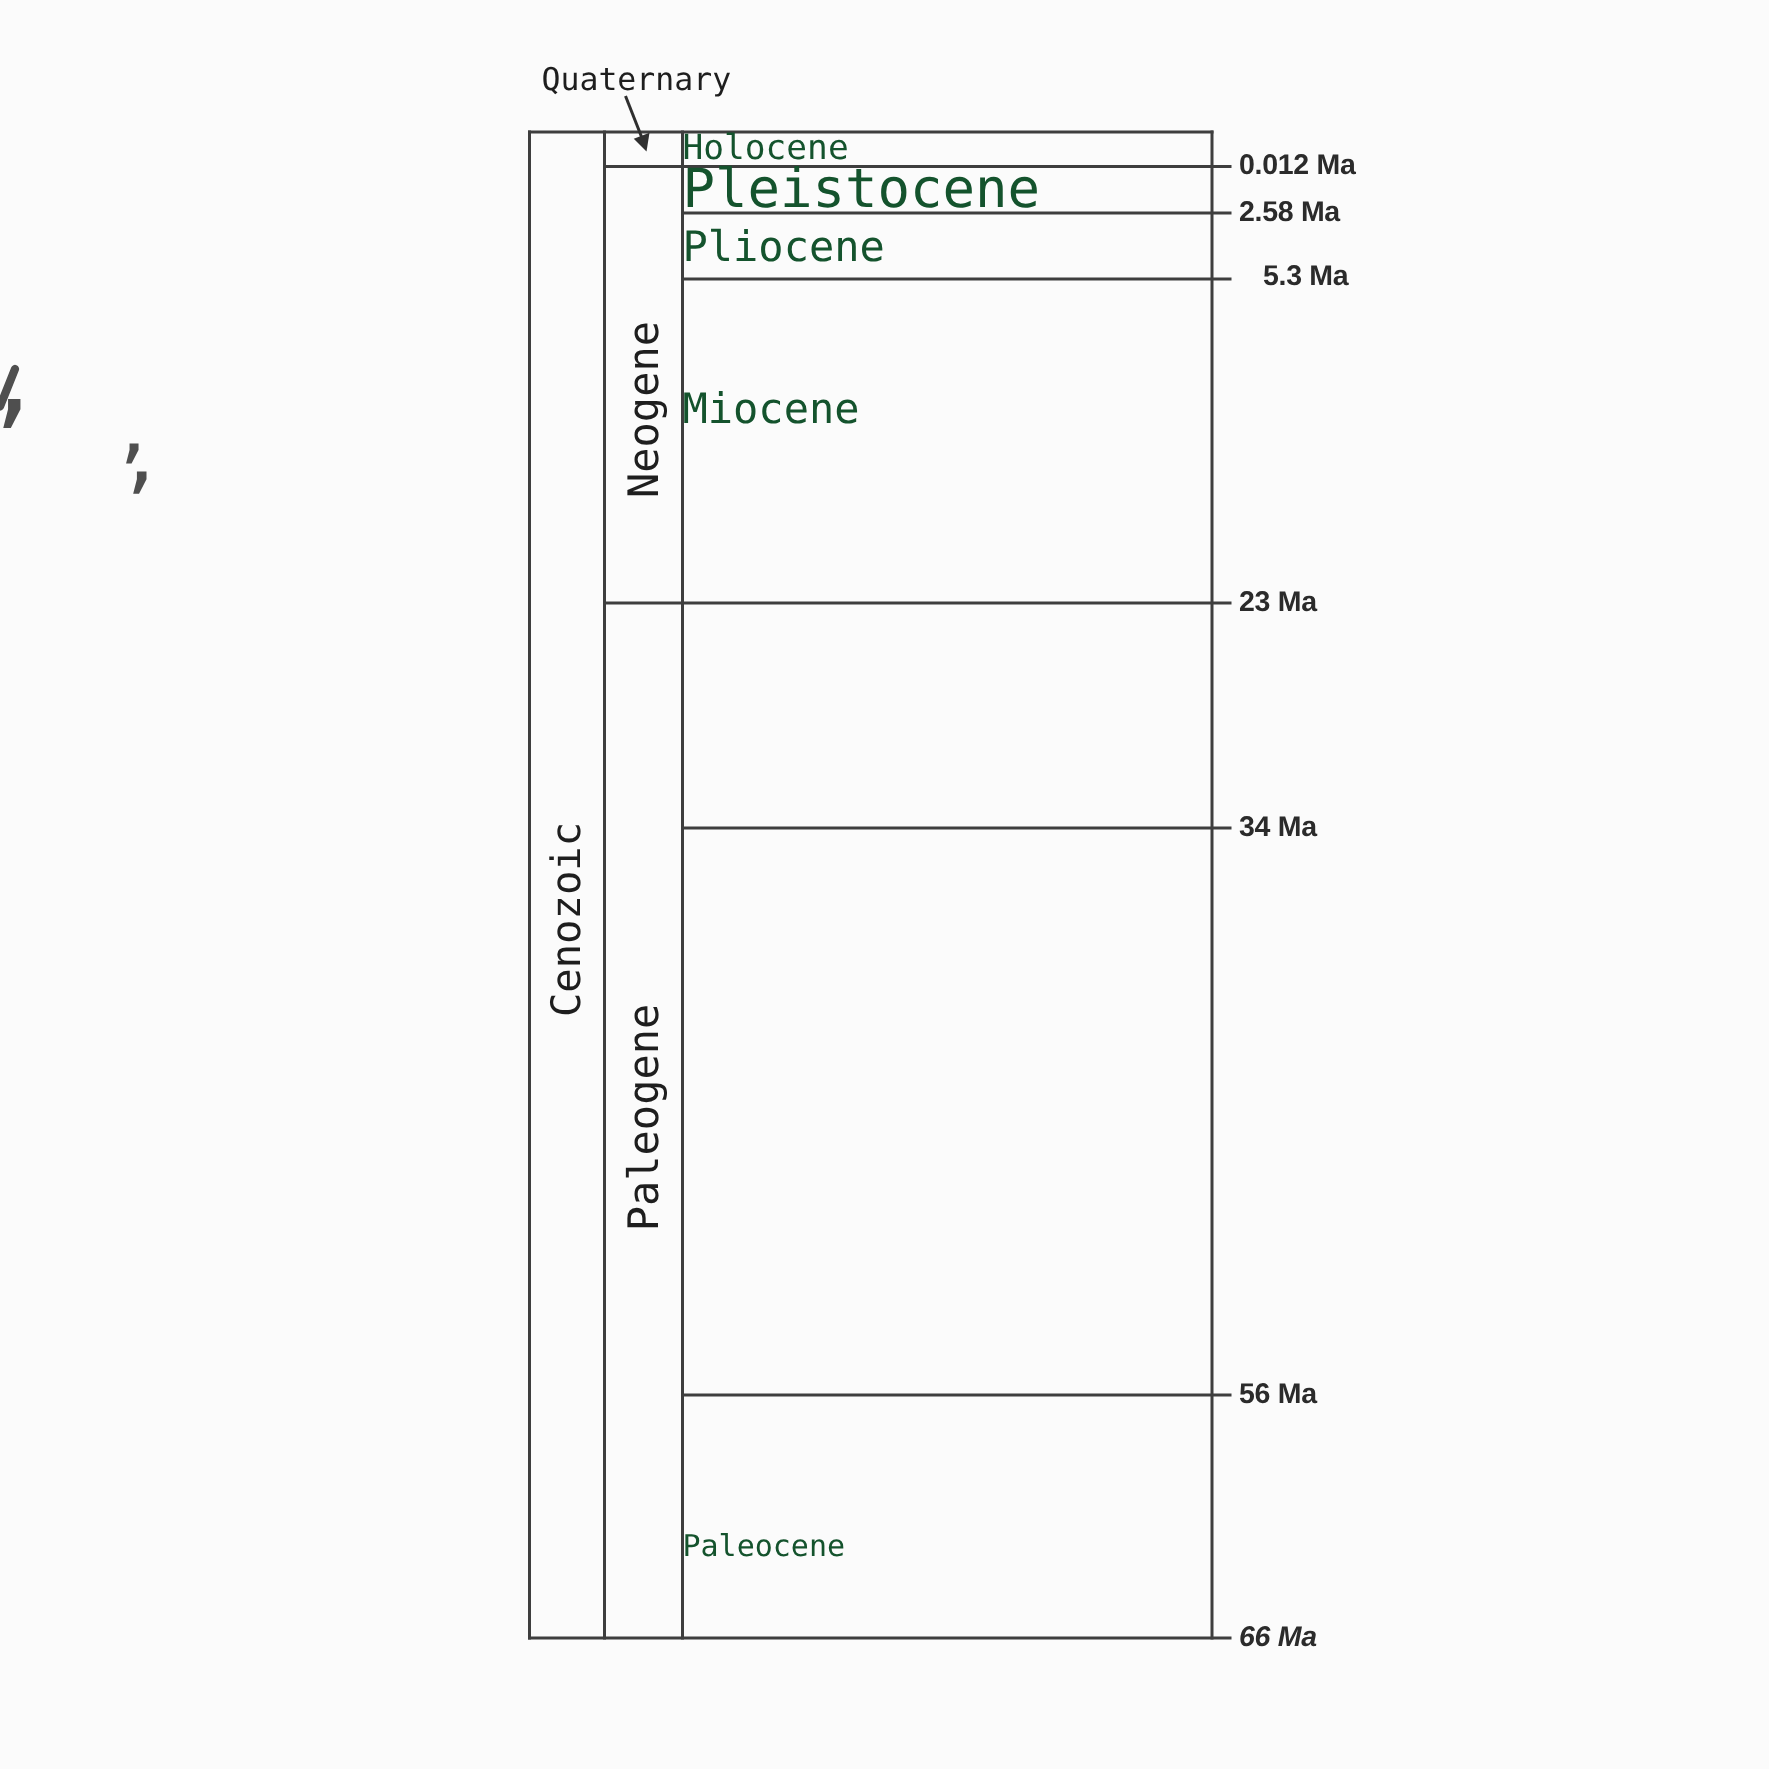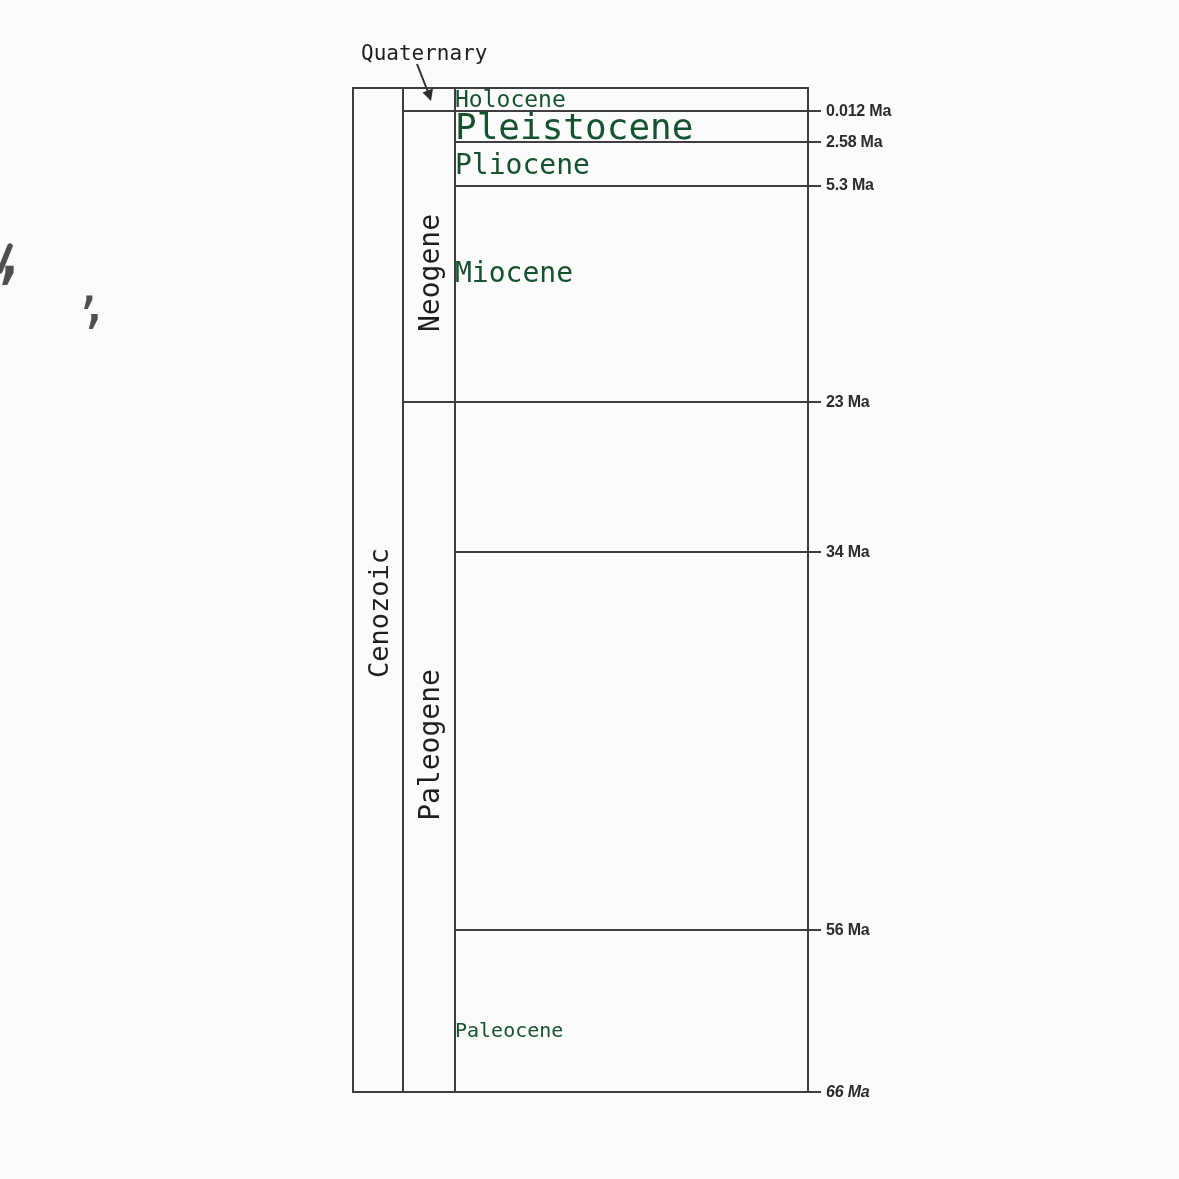--- a/index.html
+++ b/index.html
@@ -64,29 +64,29 @@
     color: #1e1e1e;
     white-space: nowrap;
   }
 
   
   .marker-label {
     position: absolute;
     left: 826px;
     font-family: "Liberation Sans", sans-serif;
     font-weight: 700;
-    font-size: 16px;
+    font-size: 19px;
     line-height: 24px;
     letter-spacing: -0.2px;
     color: #2b2b2b;
     white-space: nowrap;
   }
   .mk-0012 { top: 99px; }
   .mk-258  { top: 130px; }
-  .mk-53   { top: 173px; }
+  .mk-53   { top: 173px; margin-left: 16px; }
   .mk-23   { top: 390px; }
   .mk-34   { top: 540px; }
   .mk-56   { top: 918px; }
   .mk-66   { top: 1080px; font-style: italic; }
 
   
   .overlay {
     position: absolute; inset: 0;
     width: 1179px; height: 1179px;
     pointer-events: none;

